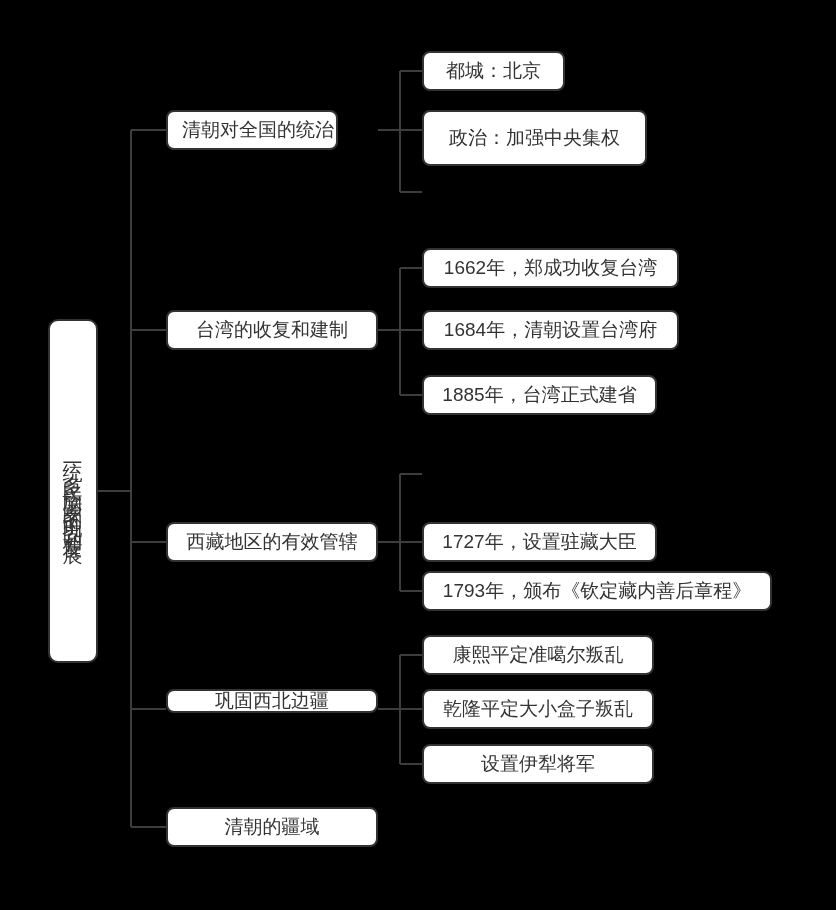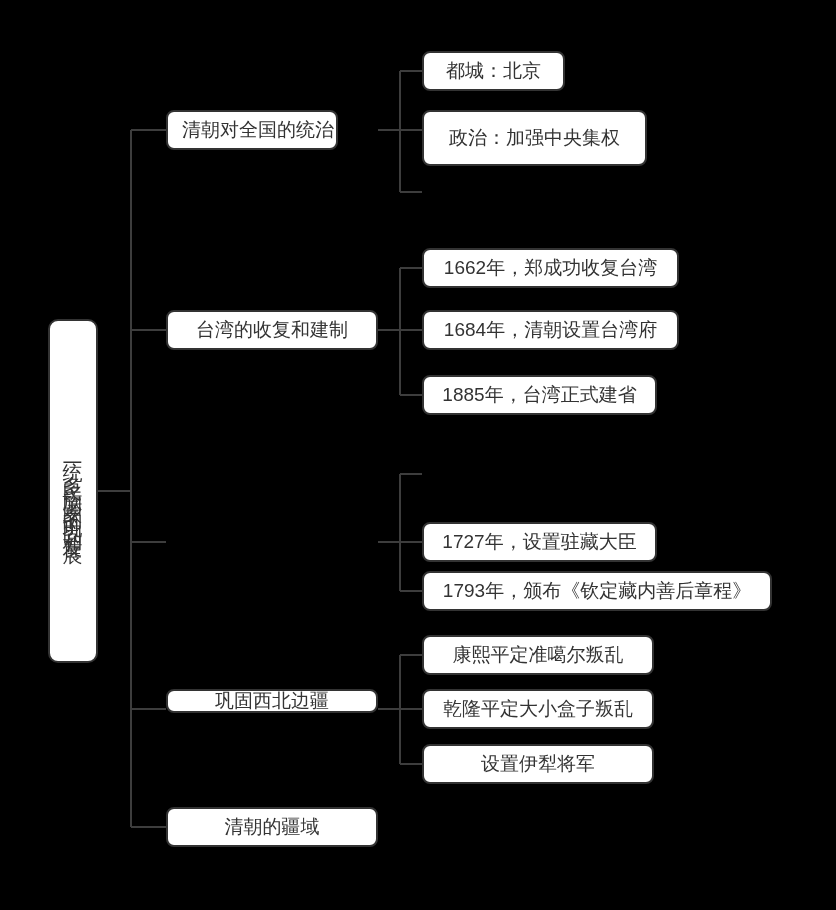--- a/index.html
+++ b/index.html
@@ -96,20 +96,23 @@
   <div class="node root-node" style="left:48px; top:319px; width:50px; height:344px;">
     <span class="node-label">统一多民族国家的巩固和发展</span>
   </div>
 
   <div class="node" style="left:166px; top:110px; width:172px; height:40px;padding-left:12px;">
     <span class="node-label">清朝对全国的统治</span>
   </div>
   <div class="node" style="left:166px; top:310px; width:212px; height:40px;">
     <span class="node-label">台湾的收复和建制</span>
   </div>
+  <div class="node" style="left:166px; top:522px; width:212px; height:40px;">
+    <span class="node-label">西藏地区的有效管辖</span>
+  </div>
   <div class="node" style="left:166px; top:689px; width:212px; height:24px;">
     <span class="node-label">巩固西北边疆</span>
   </div>
   <div class="node" style="left:166px; top:807px; width:212px; height:40px;">
     <span class="node-label">清朝的疆域</span>
   </div>
 
   <div class="node" style="left:422px; top:51px; width:143px; height:40px;">
     <span class="node-label">都城：北京</span>
   </div>

